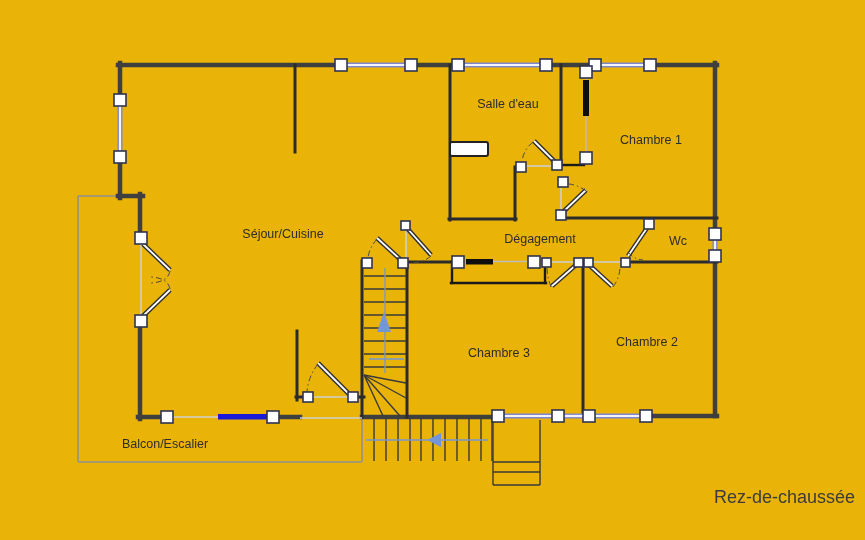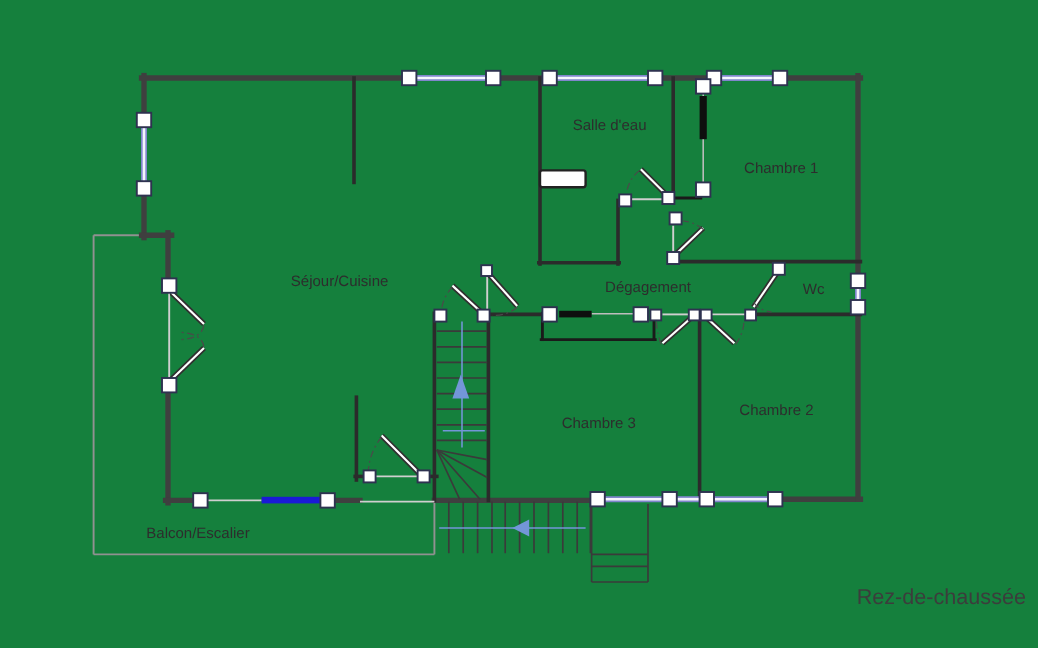--- a/index.html
+++ b/index.html
@@ -1,16 +1,16 @@
 <!DOCTYPE html>
 <html style="--wall-dark: #3f3f3f; --wall-interior: #2b2b2b; --window-blue: #8086cc; --door-blue: #1a1ad6; --arrow-blue: #7396d8; --balcony-gray: #919191; --label-text: #2d2d2d;"><head>
 <meta charset="utf-8">
 <style>
   html,body{margin:0;padding:0;background:#fff;}
-  #stage{position:relative;width:865px;height:540px;background:#15803d;overflow:hidden;
+  #stage{position:relative;width:865px;height:540px;background:#eab308;overflow:hidden;
          font-family:"Liberation Sans",sans-serif;}
   svg{position:absolute;left:0;top:0;}
   
   .wall-outer{stroke:var(--wall-dark,#3f3f3f);stroke-width:4.5;stroke-linecap:square;fill:none;}
   .wall-in{stroke:var(--wall-interior,#2b2b2b);stroke-width:3;stroke-linecap:square;fill:none;}
   .wall-thin{stroke:#1a1a1a;stroke-width:2.4;stroke-linecap:square;fill:none;}
   
   .win{stroke:var(--window-blue,#8086cc);stroke-width:5;stroke-linecap:butt;}
   .win-core{stroke:#f4f5fc;stroke-width:2.2;stroke-linecap:butt;}
   

